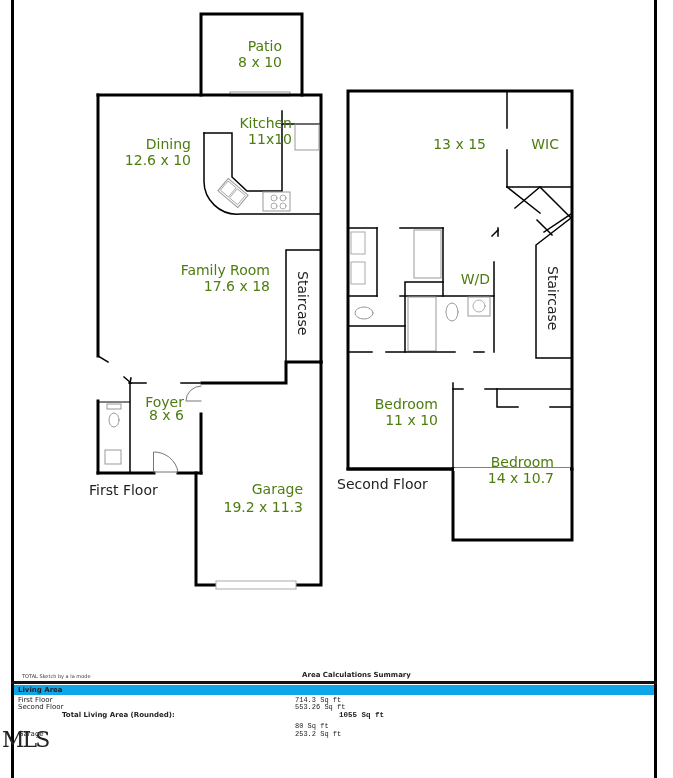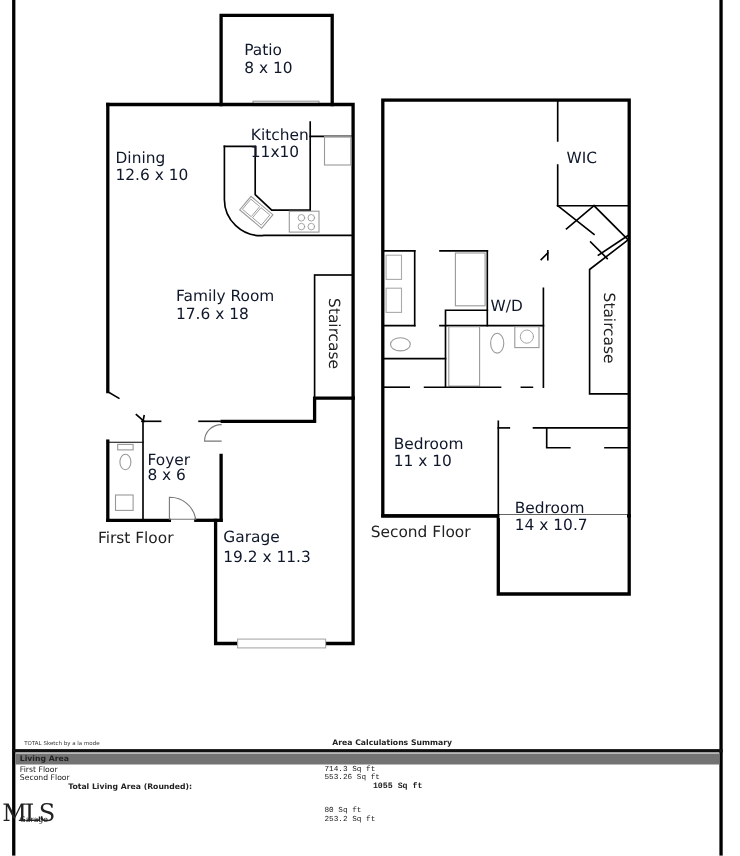--- a/index.html
+++ b/index.html
@@ -1,29 +1,29 @@
 <!DOCTYPE html>
 <html><head>
 <meta charset="utf-8">
 <style>
   html, body { margin:0; padding:0; background:#fff; }
   body { width:673px; height:778px; position:relative; overflow:hidden;
          font-family: "DejaVu Sans", sans-serif; color:#222; }
   .frame-left { position:absolute; left:11px; top:0; width:3px; height:778px; background:#000; }
   .frame-right { position:absolute; left:654px; top:0; width:3px; height:778px; background:#000; }
   svg.plan { position:absolute; left:0; top:0; }
-  .room-label { position:absolute; text-align:left; font-size:14px; line-height:16px; color:#0f172a; white-space:nowrap; }
+  .room-label { position:absolute; text-align:right; font-size:14px; line-height:16px; color:#4d7c0f; white-space:nowrap; }
   .floor-label { position:absolute; font-size:14px; color:#222; white-space:nowrap; }
   .vert-label { position:absolute; font-size:14px; color:#222; transform:rotate(90deg); transform-origin:left top; white-space:nowrap; }
   .footer-note { position:absolute; left:22px; top:673px; font-size:5px; color:#333; }
   .summary-title { position:absolute; left:0; width:673px; top:671px; text-align:center; font-size:7px; font-weight:bold;padding-left:20px; }
   .summary-rule { position:absolute; left:11px; width:646px; top:681px; height:3px; background:#111; }
   .table { position:absolute; left:14px; top:685px; width:640px; font-size:7px; }
   .row { height:10px; line-height:10px; position:relative; }
-  .row.hdr { background:#737373; font-weight:bold; }
+  .row.hdr { background:#0ea5e9; font-weight:bold; }
   .row .lbl { position:absolute; left:4px; }
   .row .val { position:absolute; left:281px;font-family:Liberation Mono, monospace; }
   .row.bold { font-weight:bold; }
   .row.bold .val { font-size:7.5px; }
   .mls-logo { position:absolute; left:2px; top:731px; font-family:"DejaVu Serif", serif; font-size:22px; letter-spacing:-2px; color:#222; line-height:18px; background:transparent; }
 </style>
 </head>
 <body>
 
 <div class="frame-left"></div>
@@ -146,31 +146,32 @@
 </div>
 <div class="room-label" style="left:105px;top:136px;width:86px;">
   <div>Dining</div>
   <div>12.6 x 10</div>
 </div>
 <div class="room-label" style="left:160px;top:262px;width:110px;">
   <div>Family Room</div>
   <div>17.6 x 18</div>
 </div>
 <div class="vert-label" style="left:311px;top:271px;">Staircase</div>
-<div class="room-label" style="left:134px;top:413px;width:50px;line-height:13px;">
+<div class="room-label" style="left:134px;top:396px;width:50px;line-height:13px;">
   <div>Foyer</div>
   <div>8 x 6</div>
 </div>
 <div class="room-label" style="left:203px;top:480px;width:100px;line-height:18px;">
   <div>Garage</div>
   <div>19.2 x 11.3</div>
 </div>
 <div class="floor-label" style="left:89px;top:482px;">First Floor</div>
 
 <div class="room-label" style="left:350px;top:136px;width:136px;">
+  <div>13 x 15</div>
 </div>
 <div class="room-label" style="left:515px;top:136px;width:44px;">WIC</div>
 <div class="room-label" style="left:446px;top:271px;width:44px;">W/D</div>
 <div class="vert-label" style="left:561px;top:266px;">Staircase</div>
 <div class="room-label" style="left:358px;top:396px;width:80px;">
   <div>Bedroom</div>
   <div>11 x 10</div>
 </div>
 <div class="room-label" style="left:468px;top:454px;width:86px;">
   <div>Bedroom</div>
@@ -191,21 +192,21 @@
     <span class="val">714.3 Sq ft</span>
   </div>
   <div class="row" style="margin-top:-3px;">
     <span class="lbl">Second Floor</span>
     <span class="val">553.26 Sq ft</span>
   </div>
   <div class="row bold" style="margin-top:-2px;margin-left:44px;">
     <span class="lbl">Total Living Area (Rounded):</span>
     <span class="val">1055 Sq ft</span>
   </div>
-  <div class="row" style="margin-top:12px;">
+  <div class="row" style="margin-top:1px;">
 
     <span class="val">80 Sq ft</span>
   </div>
   <div class="row" style="margin-top:-2px;">
     <span class="lbl">Garage</span>
     <span class="val">253.2 Sq ft</span>
   </div>
 </div>
 
 <div class="mls-logo">MLS</div>

